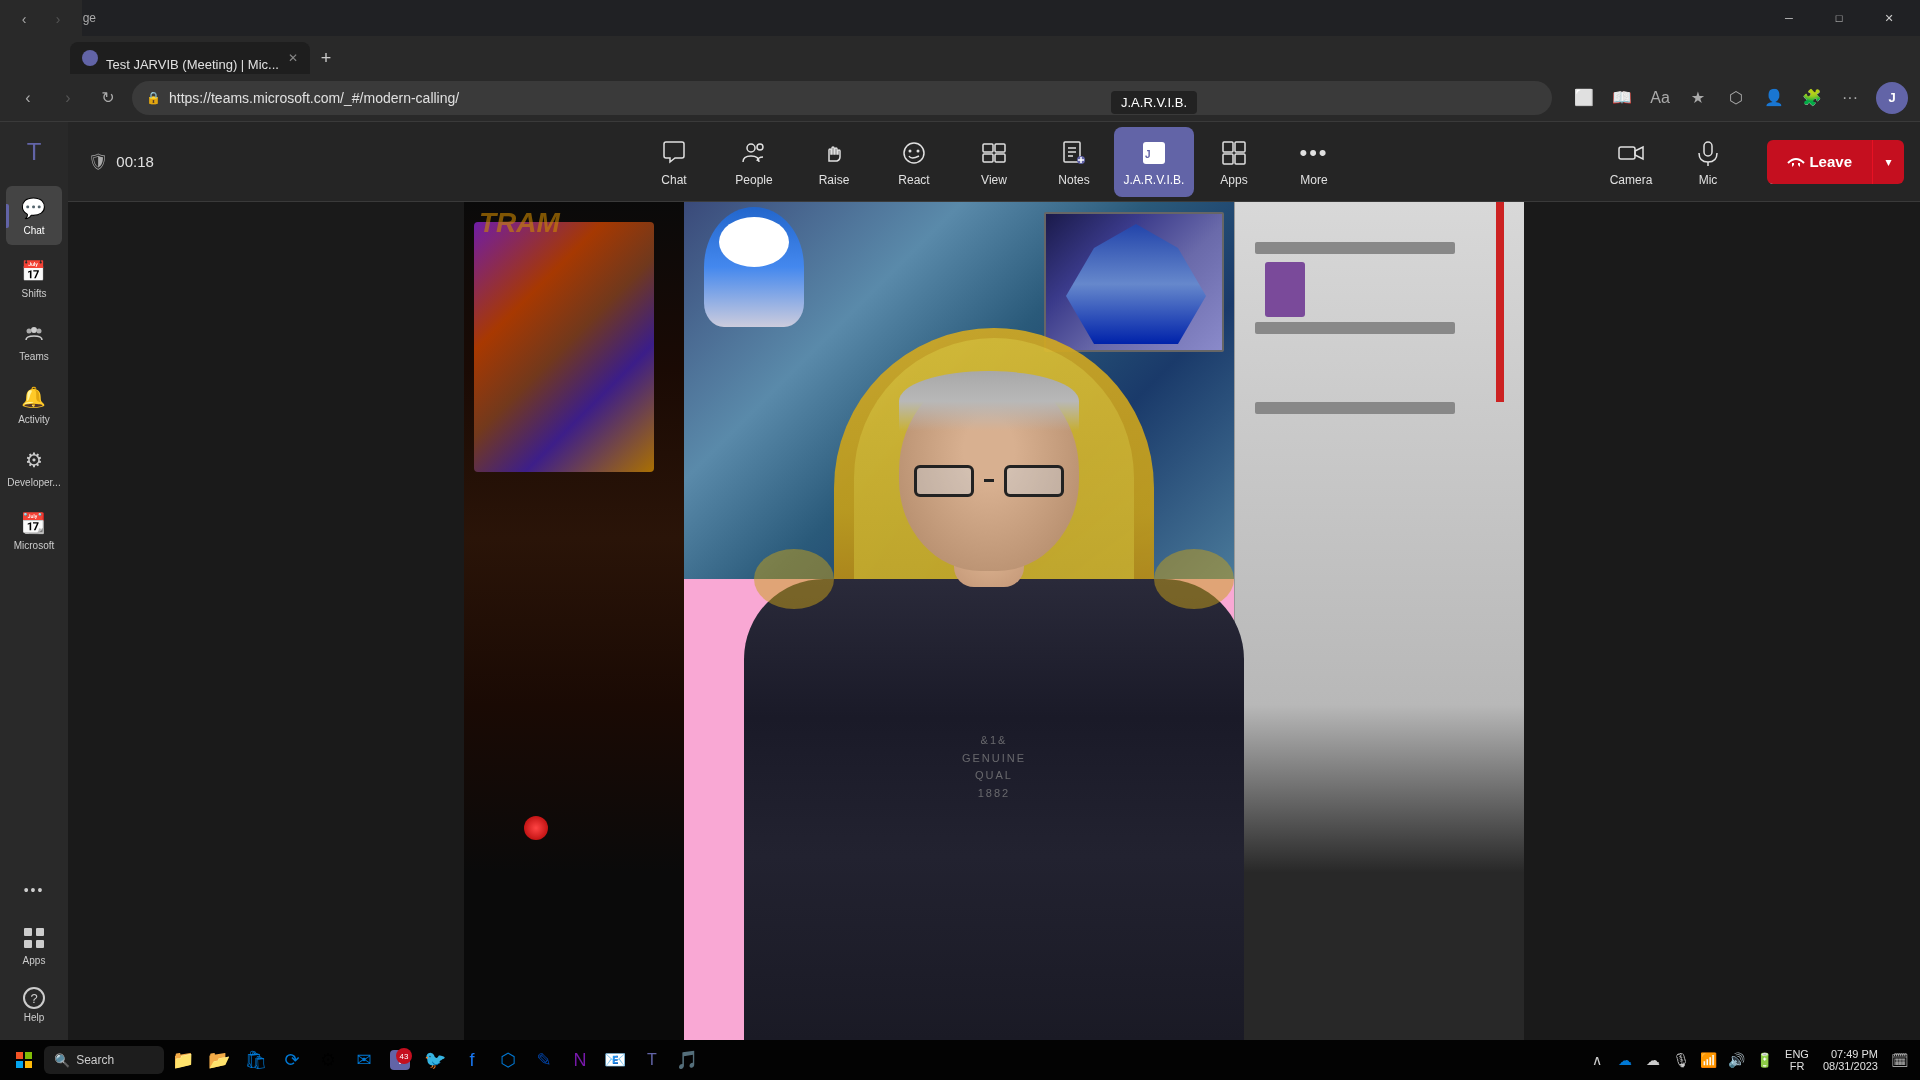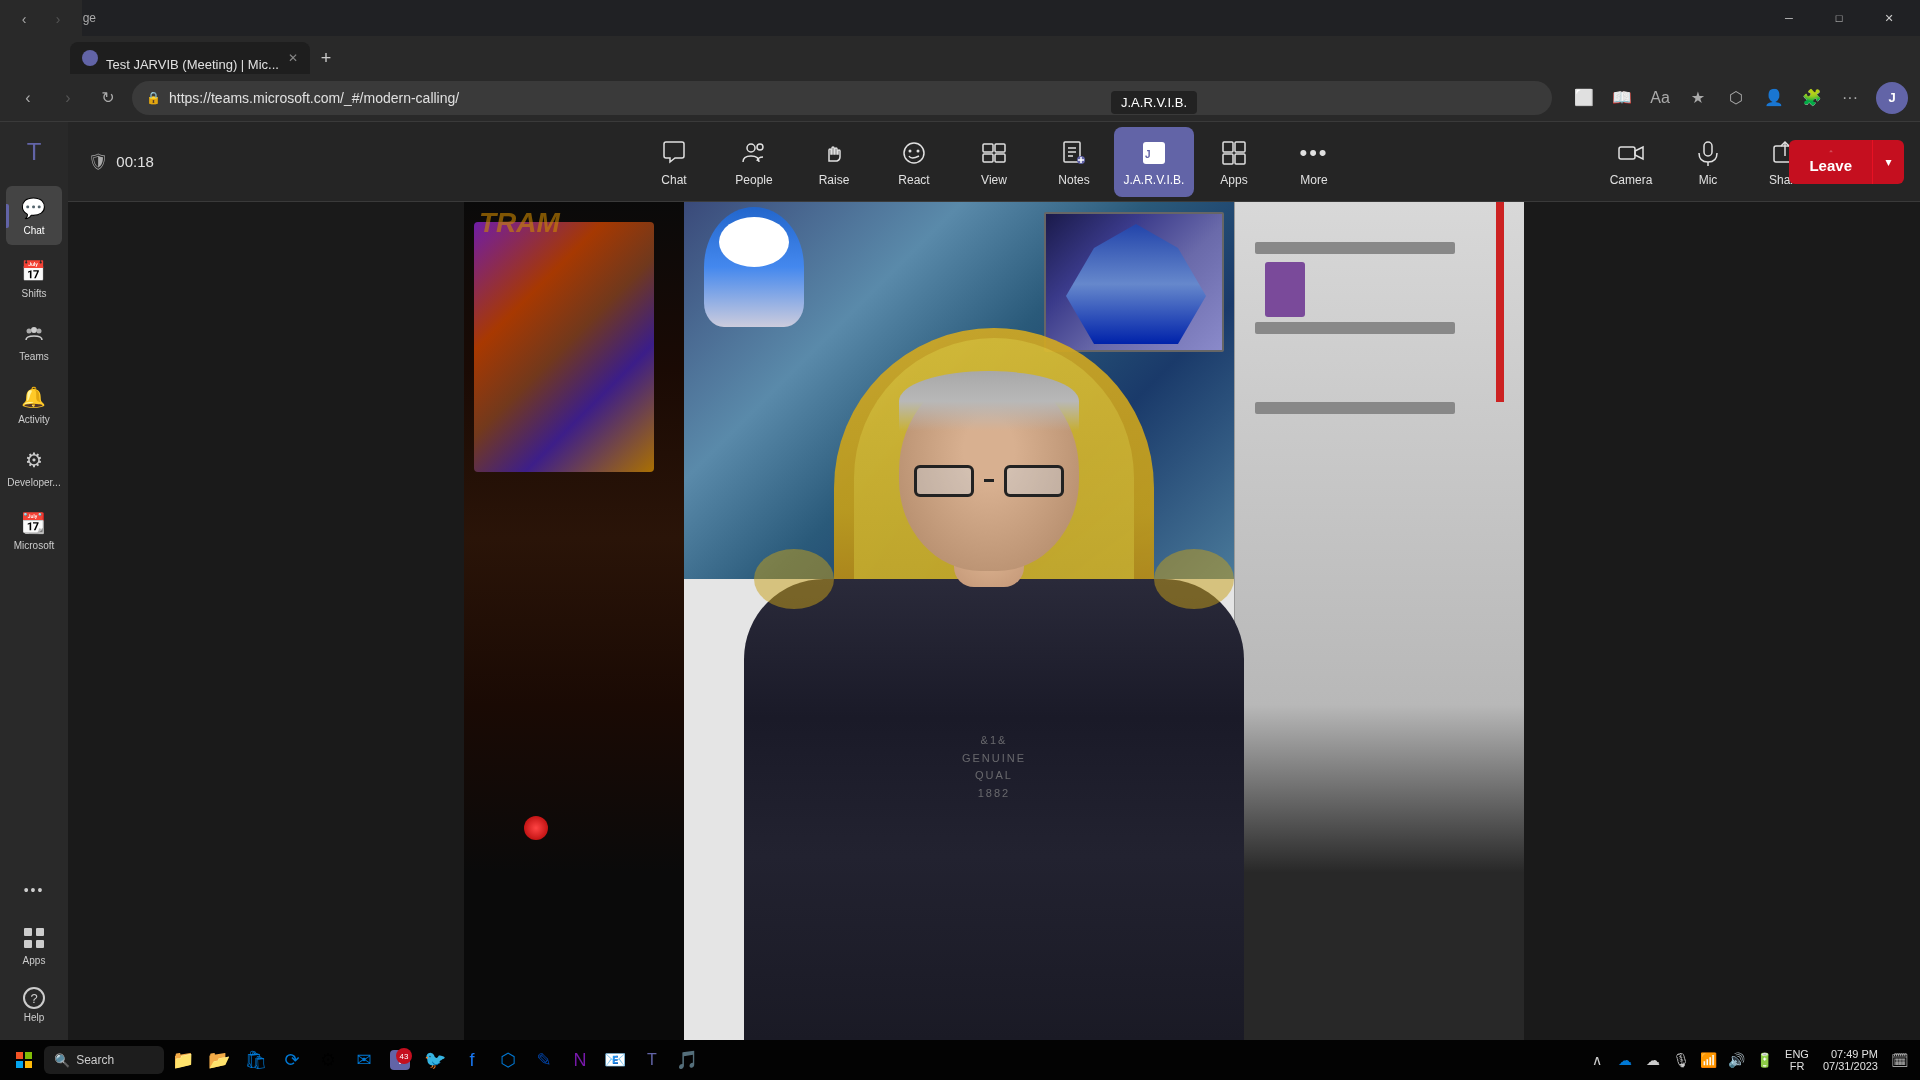--- a/index.html
+++ b/index.html
@@ -297,21 +297,20 @@
       border: none;
       border-radius: 6px 0 0 6px;
       padding: 10px 20px;
       font-size: 15px;
       font-weight: 600;
       cursor: pointer;
       display: flex;
       align-items: center;
       gap: 4px;
       height: 44px;
-      flex-direction: column;
     }
     .leave-dropdown {
       background: #c50f1f;
       color: white;
       border: none;
       border-left: 1px solid #e81123;
       border-radius: 0 6px 6px 0;
       width: 32px;
       height: 44px;
       cursor: pointer;
@@ -711,21 +710,21 @@
           </svg>
           <span>Leave</span>
         </button>
         <button class="leave-dropdown">▾</button>
       </div>
     </div>
 
     <div class="video-area">
       <div class="video-frame">
 
-        <div style="width:100%; height:100%; position:relative; background:#e5e5e5; overflow:hidden;">
+        <div style="width:100%; height:100%; position:relative; background:#f9a8d4; overflow:hidden;">
 
           <div style="position:absolute; right:0; top:0; width:290px; height:100%; background:linear-gradient(180deg, #d8d8d8 0%, #c8c8c8 30%, #b8b8b8 60%, #282828 80%); border-left:1px solid #999;">
 
             <div style="position:absolute; top:40px; left:20px; width:200px; height:12px; background:#888; border-radius:2px;"></div>
             <div style="position:absolute; top:120px; left:20px; width:200px; height:12px; background:#888; border-radius:2px;"></div>
             <div style="position:absolute; top:200px; left:20px; width:200px; height:12px; background:#888; border-radius:2px;"></div>
 
             <div style="position:absolute; top:60px; left:30px; width:40px; height:55px; background:#7a4a9a; border-radius:3px;"></div>
 
             <div style="position:absolute; top:0; right:20px; width:8px; height:200px; background:#cc2222;"></div>
@@ -862,18 +861,18 @@
     <div class="systray-icon">🔊</div>
     <div class="systray-icon">🔋</div>
 
     <div style="display:flex; flex-direction:column; align-items:center; font-size:11px; color:#e0e0e0; padding:0 4px; cursor:pointer;">
       <span>ENG</span>
       <span>FR</span>
     </div>
 
     <div class="taskbar-clock">
       <span>07:49 PM</span>
-      <span>07/31/2023</span>
+      <span>08/31/2023</span>
     </div>
 
     <div class="systray-icon">🗓</div>
   </div>
 </div>
 
 </body></html>

